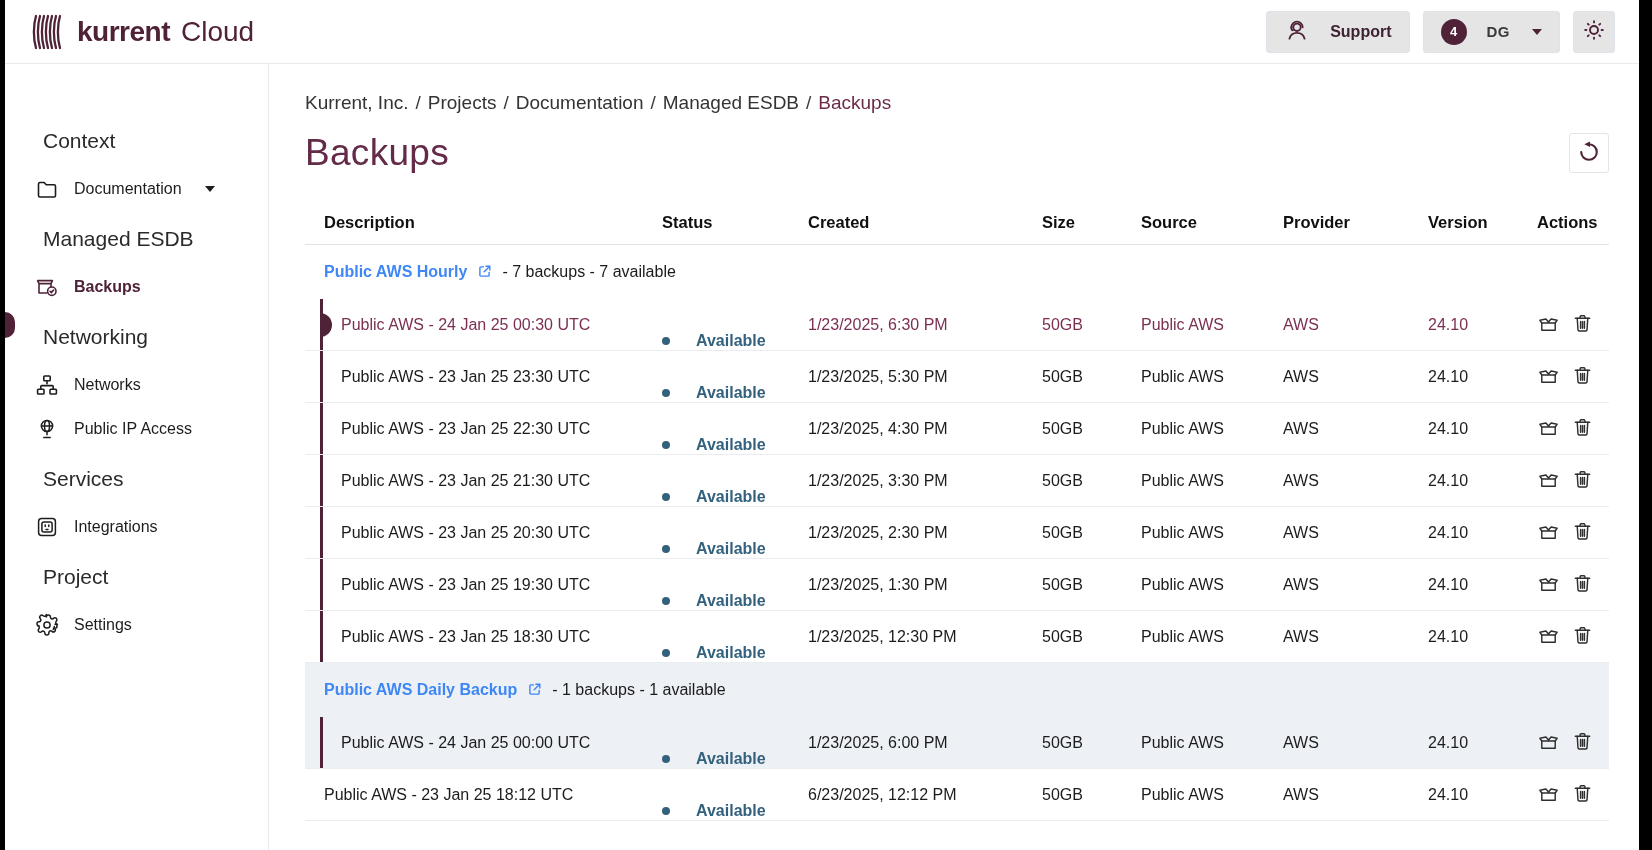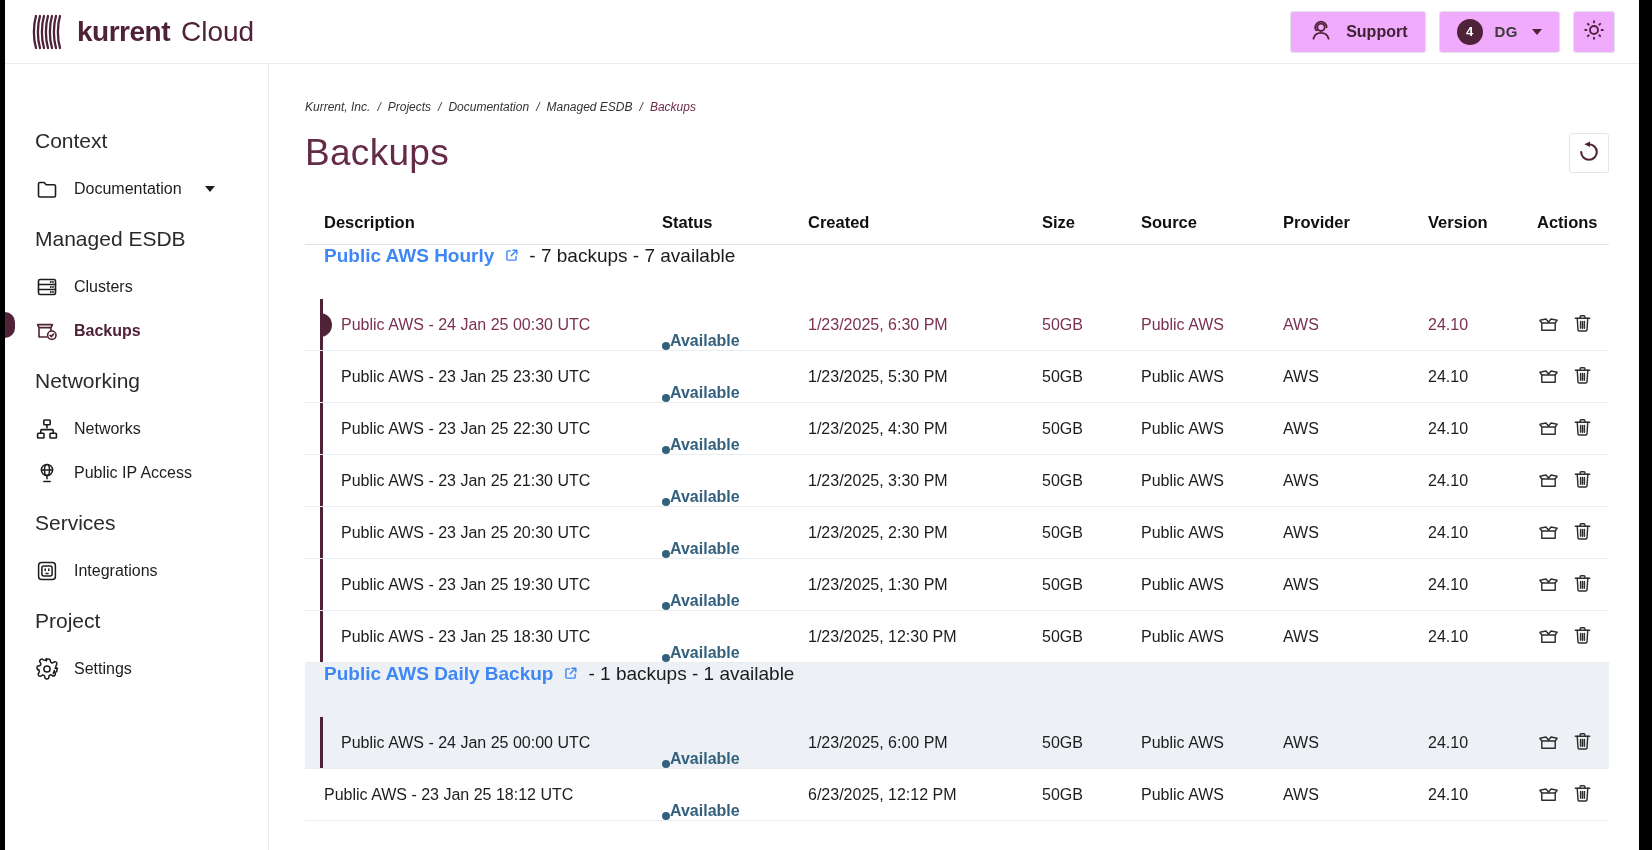--- a/index.html
+++ b/index.html
@@ -12,73 +12,73 @@
   .app { flex:1; display:flex; flex-direction:column; background:#fff; position:relative; min-width:0; }
 
   
   .topbar { height:64px; flex:none; display:flex; align-items:center; justify-content:space-between;
     padding:0 24px 0 26px; border-bottom:1px solid #e7ebee; background:#fff; }
   .brand { display:flex; align-items:center; gap:10px; cursor:pointer; }
   .brand svg { display:block; }
   .brand-name { font-size:28px; font-weight:bold; color:var(--brand,#4f2238); letter-spacing:-0.5px; }
   .brand-suffix { font-size:28px; font-weight:400; color:var(--brand,#4f2238); margin-left:1px; }
   .top-actions { display:flex; align-items:center; gap:13px; }
-  .tbtn { display:flex; align-items:center; gap:12px; height:42px; padding:0 17px;
-    background:#f0abfc; border:1px solid #dde3e8; border-radius:3px; cursor:pointer;
+  .tbtn { display:flex; align-items:center; gap:20px; height:42px; padding:0 17px;
+    background:#e5e5e5; border:1px solid #dde3e8; border-radius:3px; cursor:pointer;
     font-family:inherit; font-size:16px; font-weight:bold; color:#3f2134; }
   .tbtn.icon-only { width:42px; padding:0; justify-content:center; }
   .badge { width:26px; height:26px; border-radius:50%; background:var(--brand,#4f2238); color:#fff;
     font-size:13px; font-weight:bold; display:flex; align-items:center; justify-content:center; }
   .initials { font-size:15px; font-weight:bold; color:#3a3a3a; letter-spacing:0.5px; }
   .caret { width:0; height:0; border-left:5px solid transparent; border-right:5px solid transparent;
     border-top:6px solid var(--brand,#4f2238); margin-left:2px; }
 
   
   .layout { flex:1; display:flex; min-height:0; }
   .sidebar { width:264px; flex:none; border-right:1px solid #e7ebee; padding:40px 10px 0 30px; position:relative; }
-  .side-title { font-size:21px; font-weight:400; color:#2a2a2a; line-height:26px; margin:24px 0 22px; }
+  .side-title { font-size:21px; font-weight:400; color:#2a2a2a; line-height:26px; margin:24px 8px 22px; }
   .side-section:first-of-type .side-title { margin-top:0; }
   .side-item { display:flex; align-items:center; gap:15px; height:26px; margin-bottom:18px;
     font-size:16px; color:#1d1d1f; cursor:pointer; }
   .side-item .sicon { width:24px; height:24px; flex:none; display:flex; align-items:center; justify-content:center; color:#1d1d1f; }
   .side-item.active, .side-item.active .sicon { color:var(--brand,#4f2238); font-weight:bold; }
   .side-caret { width:0; height:0; border-left:5px solid transparent; border-right:5px solid transparent;
     border-top:6px solid #1d1d1f; margin-left:8px; }
   .active-marker { position:absolute; left:0; top:248px; width:10px; height:26px;
     background:var(--brand,#4f2238); border-radius:0 13px 13px 0; }
 
   
   .main { flex:1; min-width:0; padding:24px 30px 0 36px; }
-  .breadcrumb { margin-top:12px; font-size:12px; color:#333;font-style:italic; }
+  .breadcrumb { margin-top:4px; font-size:19px; color:#333; }
   .bc-item { cursor:pointer; }
   .bc-sep { margin:0 7px; color:#3c3c3c; }
   .bc-current { color:#6d2b4a; }
   .title-row { display:flex; align-items:center; justify-content:space-between; margin-top:16px; }
   h1 { font-size:37px; font-weight:400; color:var(--title,#632b48); line-height:46px; letter-spacing:0.3px; }
   .refresh-btn { width:40px; height:40px; border:1px solid #dfe5ea; border-radius:3px; background:#fff;
     display:flex; align-items:center; justify-content:center; color:var(--brand,#4f2238); cursor:pointer; }
 
   
   .table { margin-top:24px; }
   .row-grid { display:grid; grid-template-columns:357px 146px 234px 99px 142px 145px 109px 1fr; align-items:center; }
   .thead { height:45px; align-items:end; padding-bottom:12px; border-bottom:1px solid #dde3e8;
     font-size:16.5px; font-weight:bold; color:#101010; }
   .th.c-desc { padding-left:19px; }
-  .ghead { height:54px; display:flex; padding-left:19px; font-size:19px; color:#1b1b1d; }
+  .ghead { height:54px; display:flex; align-items:center; padding-left:19px; font-size:16px; color:#1b1b1d; }
   .gname { color:var(--link-blue,#3e87f5); font-weight:bold; cursor:pointer; }
   .ico-ext { color:var(--link-blue,#3e87f5); margin:2px 9px 0 9px; }
   .gsum { margin-left:0; }
   .group.hl { background:var(--group-highlight-bg,#edf1f5); }
   .row { height:52px; position:relative; border-bottom:1px solid #e9edf0; font-size:16px; color:#1c1c1e; cursor:pointer; }
   .row .c-desc { padding-left:19px; }
   .row.grouped .c-desc { padding-left:36px; }
   .bar { position:absolute; left:15px; top:0; bottom:0; width:3px; background:var(--brand,#4f2238); }
   .notch { position:absolute; left:0; top:50%; margin-top:-12px; width:12px; height:24px;
     background:var(--brand,#4f2238); border-radius:0 12px 12px 0; }
-  .c-status { display:flex; align-items:flex-end; gap:0;margin-top:32px; }
+  .c-status { display:flex; align-items:center; gap:26px;margin-top:32px; }
   .dot { width:8px; height:8px; border-radius:50%; background:var(--status-available,#33617d); flex:none; }
   .stxt { color:var(--status-available,#33617d); font-weight:bold; }
   .row.selected .cell { color:var(--selected-row,#7b3053); }
   .row.selected .stxt { color:var(--status-available,#33617d); }
   .c-actions { display:flex; align-items:center; gap:11px; }
   .abtn { background:none; border:none; padding:0; color:#2e2e2e; cursor:pointer; display:flex; align-items:center; }
 </style>
 </head>
 <body>
 
@@ -144,30 +144,20 @@
                 <path d="M3.5 18.6V6.9c0-.8.6-1.4 1.4-1.4h4.2l2.1 2.3h7.9c.8 0 1.4.6 1.4 1.4v9.4c0 .8-.6 1.4-1.4 1.4H4.9c-.8 0-1.4-.6-1.4-1.4z"></path>
               </svg>
             </span>
             <span>Documentation</span>
             <span class="side-caret"></span>
           </div>
         </div>
 
         <div class="side-section">
           <div class="side-title">Managed ESDB</div>
-          <div class="side-item">
-            <span class="sicon">
-              <svg width="24" height="24" viewBox="0 0 24 24" fill="none" stroke="currentColor" stroke-width="1.6" stroke-linecap="round" stroke-linejoin="round">
-                <rect x="3.5" y="4.5" width="17" height="15" rx="1.5"></rect>
-                <path d="M3.5 9.5h17M3.5 14.5h17"></path>
-                <path d="M15.8 7h.01M18 7h.01M15.8 12h.01M18 12h.01M15.8 17h.01M18 17h.01" stroke-width="1.9"></path>
-              </svg>
-            </span>
-            <span>Clusters</span>
-          </div>
           <div class="side-item active">
             <span class="sicon">
               <svg width="24" height="24" viewBox="0 0 24 24" fill="none" stroke="currentColor" stroke-width="1.6" stroke-linecap="round" stroke-linejoin="round">
                 <path d="M4 8.6h12v4.2M4 8.6V18h7.5M4 8.6 2.6 5.6h14.8L16 8.6"></path>
                 <circle cx="16.8" cy="16.2" r="4.2" fill="#fff"></circle>
                 <path d="M15 16.3l1.3 1.3 2.2-2.5"></path>
               </svg>
             </span>
             <span>Backups</span>
           </div>

